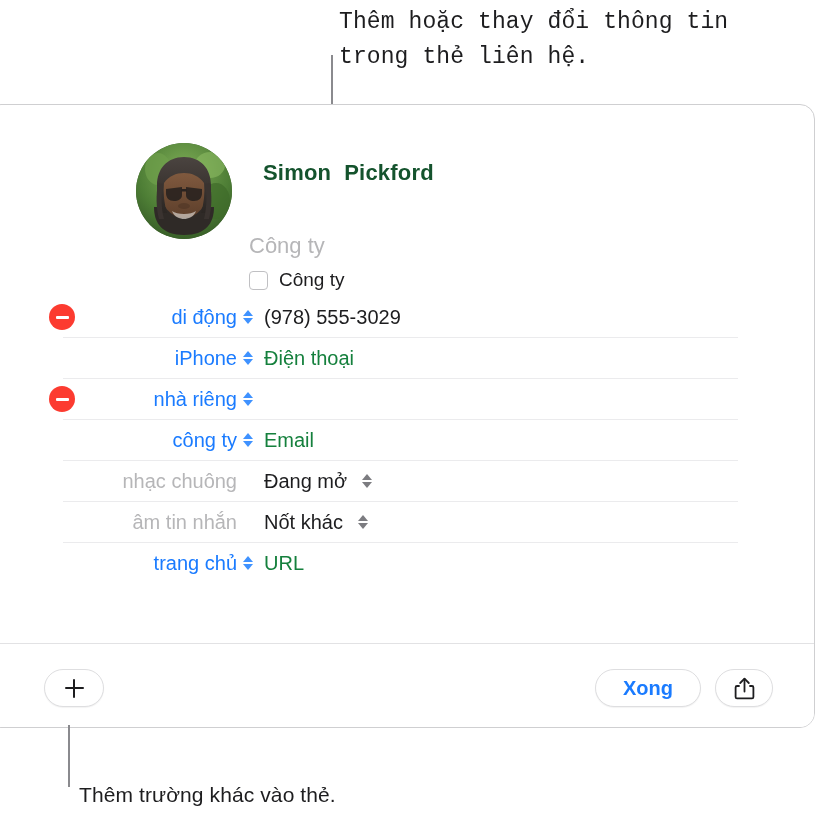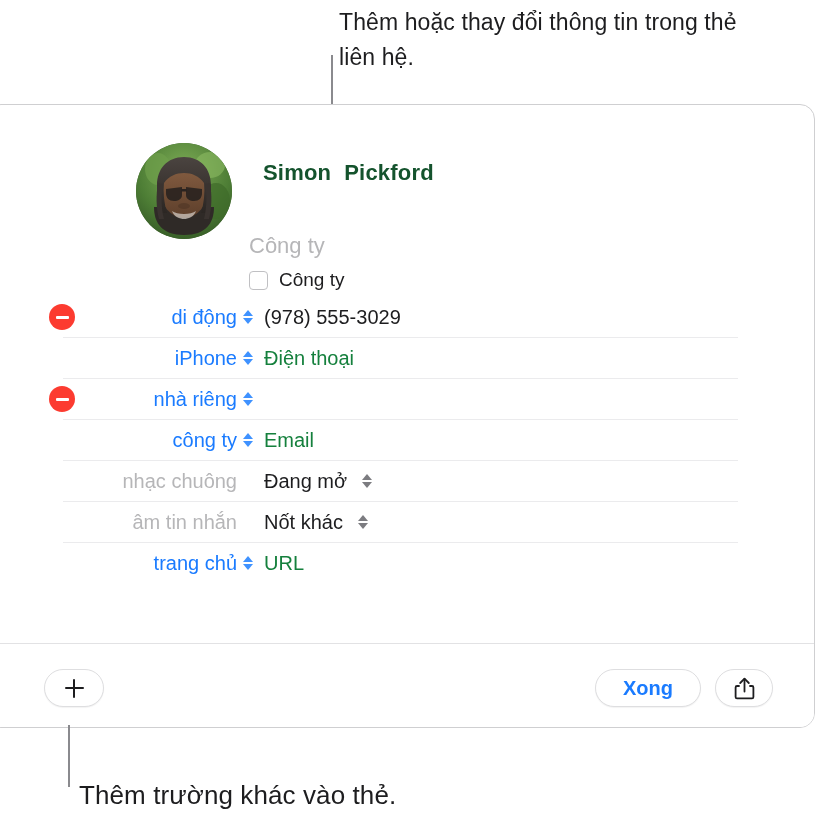--- a/index.html
+++ b/index.html
@@ -19,27 +19,28 @@
   
   .callout-top {
     position: absolute;
     left: 339px;
     top: 5px;
     width: 420px;
     font-size: 23px;
     line-height: 35px;
     color: #1d1d1f;
     letter-spacing: 0.1px;
+    font-family: Liberation Mono, monospace;
   }
   .callout-bottom {
     position: absolute;
     left: 79px;
     top: 779px;
     width: 500px;
-    font-size: 26px;
+    font-size: 21px;
     line-height: 32px;
     color: #1d1d1f;
     letter-spacing: 0.1px;
   }
   .leader {
     position: absolute;
     background: #8a8a8e;
     width: 2px;
   }
   .leader-top {

